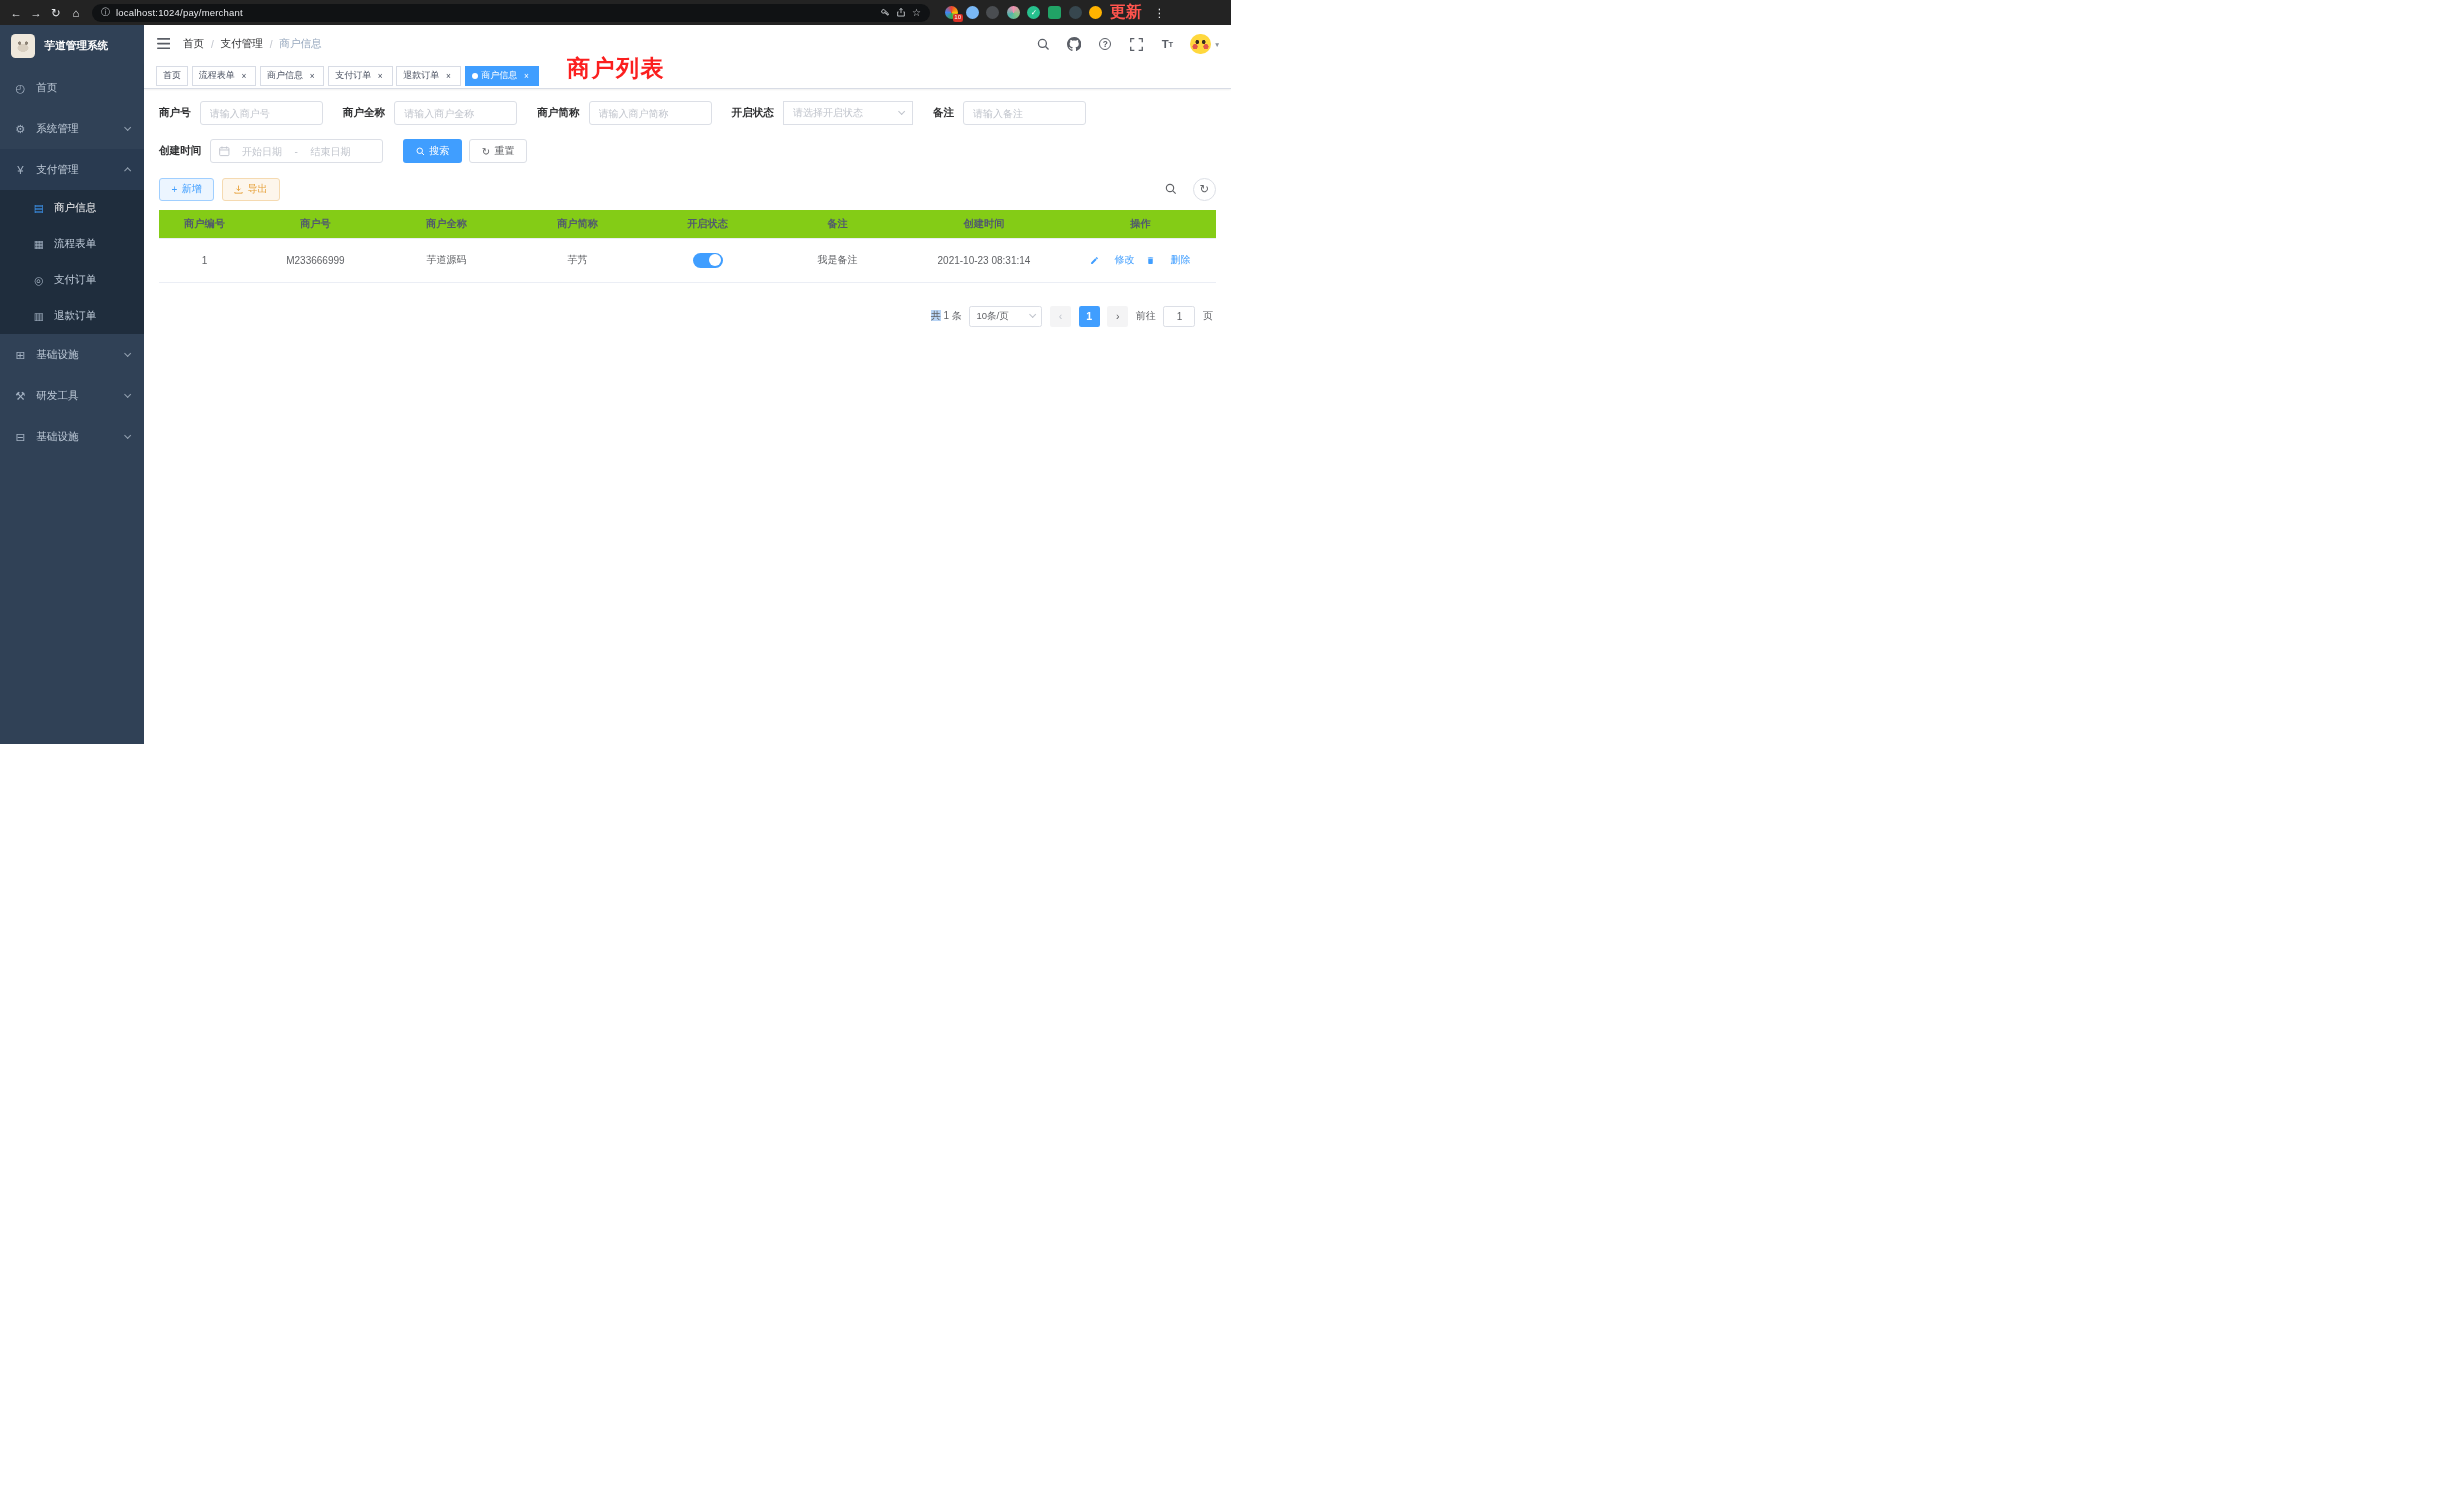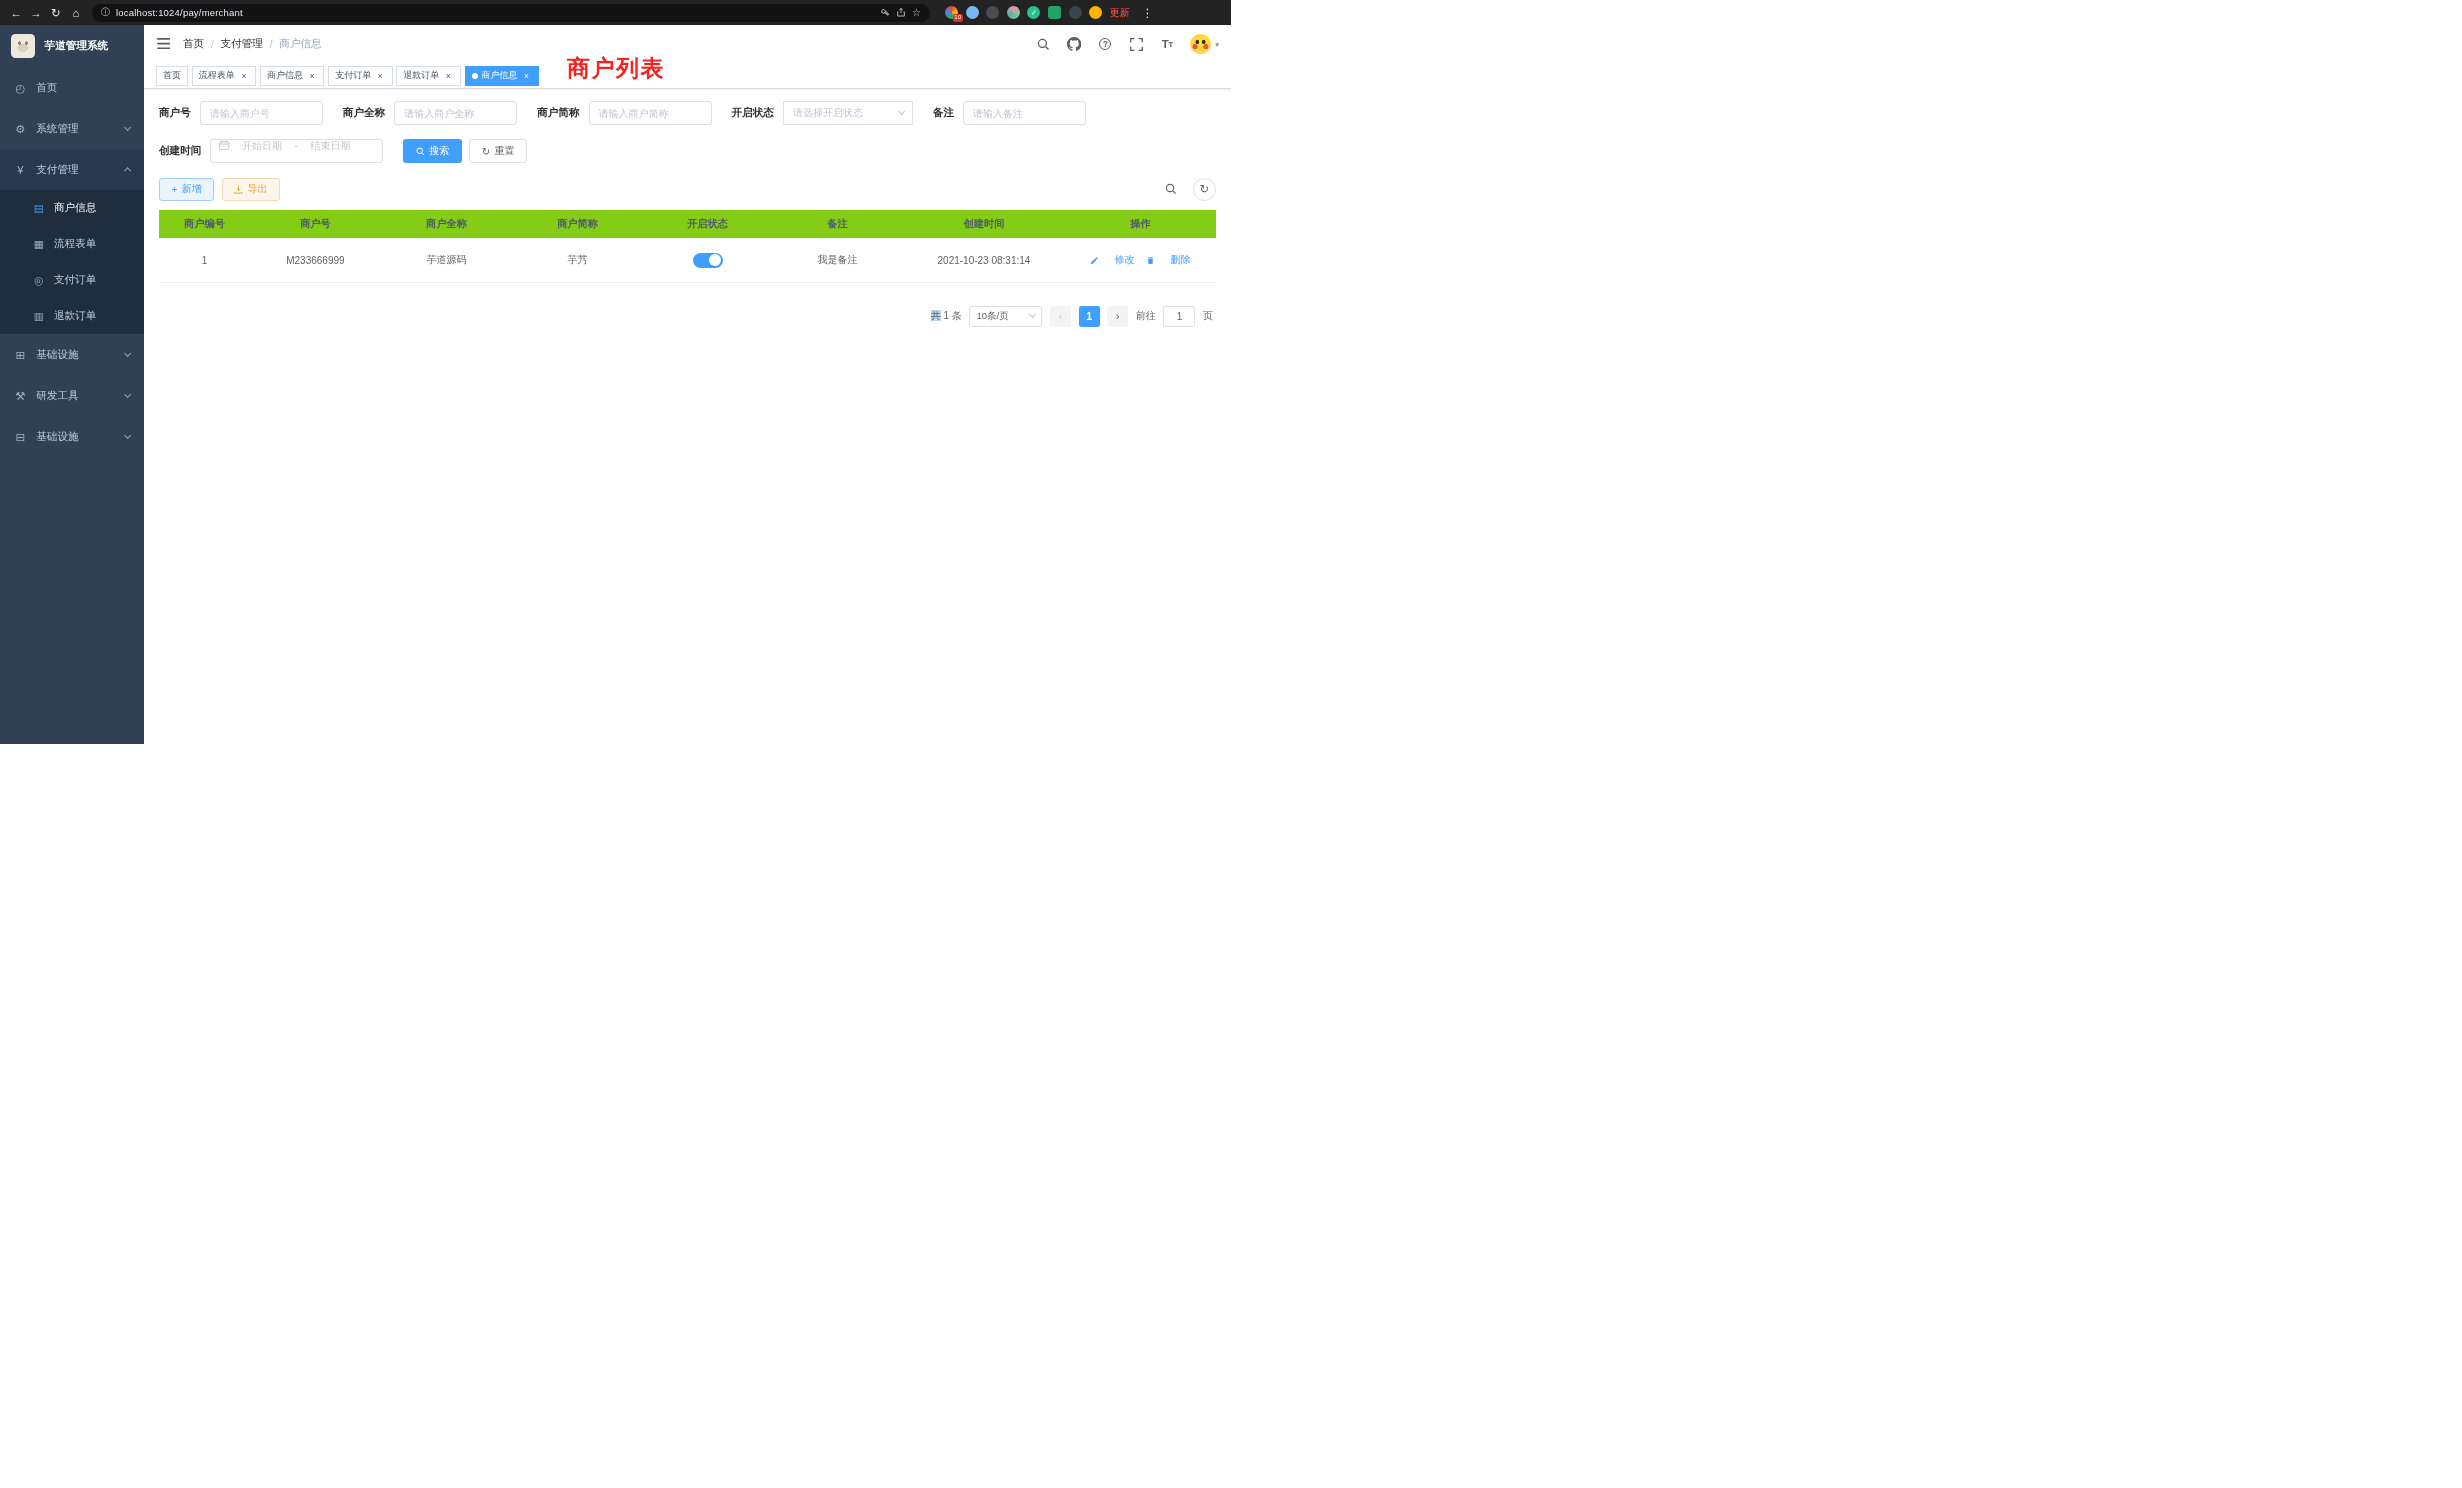--- a/index.html
+++ b/index.html
@@ -18,21 +18,21 @@
   .urlpill .info { color: #bdc1c6; font-size: 9px; }
   .urlpill .url { color: #e8eaed; font-size: 9.5px; letter-spacing: 0.2px; }
   .urlpill .spacer { flex: 1; }
   .pill-ic { color: #d4d7db; font-size: 10px; display: flex; align-items: center; }
   .ext-row { display: flex; align-items: center; gap: 7.6px; margin-left: 9px; }
   .ext { width: 13px; height: 13px; border-radius: 50%; position: relative; display: flex;
          align-items: center; justify-content: center; font-size: 7.6px; color: #fff; cursor: pointer; flex-shrink: 0; }
   .ext.square { border-radius: 3px; }
   .ext .badge { position: absolute; bottom: -3px; right: -4.5px; background: #d93025; color: #fff;
                 font-size: 6px; line-height: 7.6px; padding: 0 1.5px; border-radius: 2.3px; }
-  .update-btn { color: #ff544d; font-size: 10px; font-weight: 400; margin: 0 7.6px; white-space: nowrap; cursor: pointer; text-align: right; }
+  .update-btn { color: #ff544d; font-size: 16px; font-weight: 700; margin: 0 7.6px; white-space: nowrap; cursor: pointer; text-align: right; }
   .more-btn { color: #e8eaed; font-size: 11.4px; }
 
   
   .app { display: flex; height: 719px; position: relative; }
 
   
   .sidebar { width: 144px; flex-shrink: 0; background: #304156; color: #bfcbd9; overflow: hidden; }
   .logo-row { height: 42px; display: flex; align-items: center; gap: 10px; padding: 0 10.6px; }
   .logo-avatar { width: 24px; height: 24px; border-radius: 4.5px; flex-shrink: 0;
      background:
@@ -97,21 +97,21 @@
             padding: 0 9px; font-size: 10px; color: #606266; outline: none;
             font-family: "Liberation Sans", "DejaVu Sans", sans-serif; }
   .tinput::placeholder { color: #c0c4cc; }
   .fselect { width: 130px; height: 24px; border: 0.8px solid #dcdfe6; border-radius: 0;
              display: flex; align-items: center; justify-content: space-between; padding: 0 7.6px 0 9px;
              font-size: 10px; cursor: pointer; }
   .fselect .ph { color: #c0c4cc; }
   .schev { width: 5.3px; height: 5.3px; border-right: 1.1px solid #c0c4cc; border-bottom: 1.1px solid #c0c4cc;
            transform: rotate(45deg); margin-top: -2.3px; }
   .daterange { width: 173px; height: 24px; border: 0.8px solid #dcdfe6; border-radius: 3px;
-               display: flex; align-items: flex-start; padding: 0 7.6px; gap: 5px; }
+               display: flex; align-items: center; padding: 0 7.6px; gap: 5px; }
   .dinput { border: none; outline: none; width: 55px; font-size: 10px; color: #606266; text-align: center;
             font-family: "Liberation Sans", "DejaVu Sans", sans-serif; }
   .dinput::placeholder { color: #c0c4cc; }
   .dsep { color: #c0c4cc; font-size: 10px; }
 
   .btn { height: 24px; padding: 0 11.4px; border-radius: 3px; font-size: 10px; display: inline-flex;
          align-items: center; gap: 4.5px; cursor: pointer; border: 0.8px solid transparent; white-space: nowrap; }
   .btn-primary { background: #409eff; color: #fff; }
   .btn-plain { background: #fff; border-color: #dcdfe6; color: #606266; }
   .btn-add { height: 23px; background: #ecf5ff; border-color: #a0cfff; color: #409eff; }

